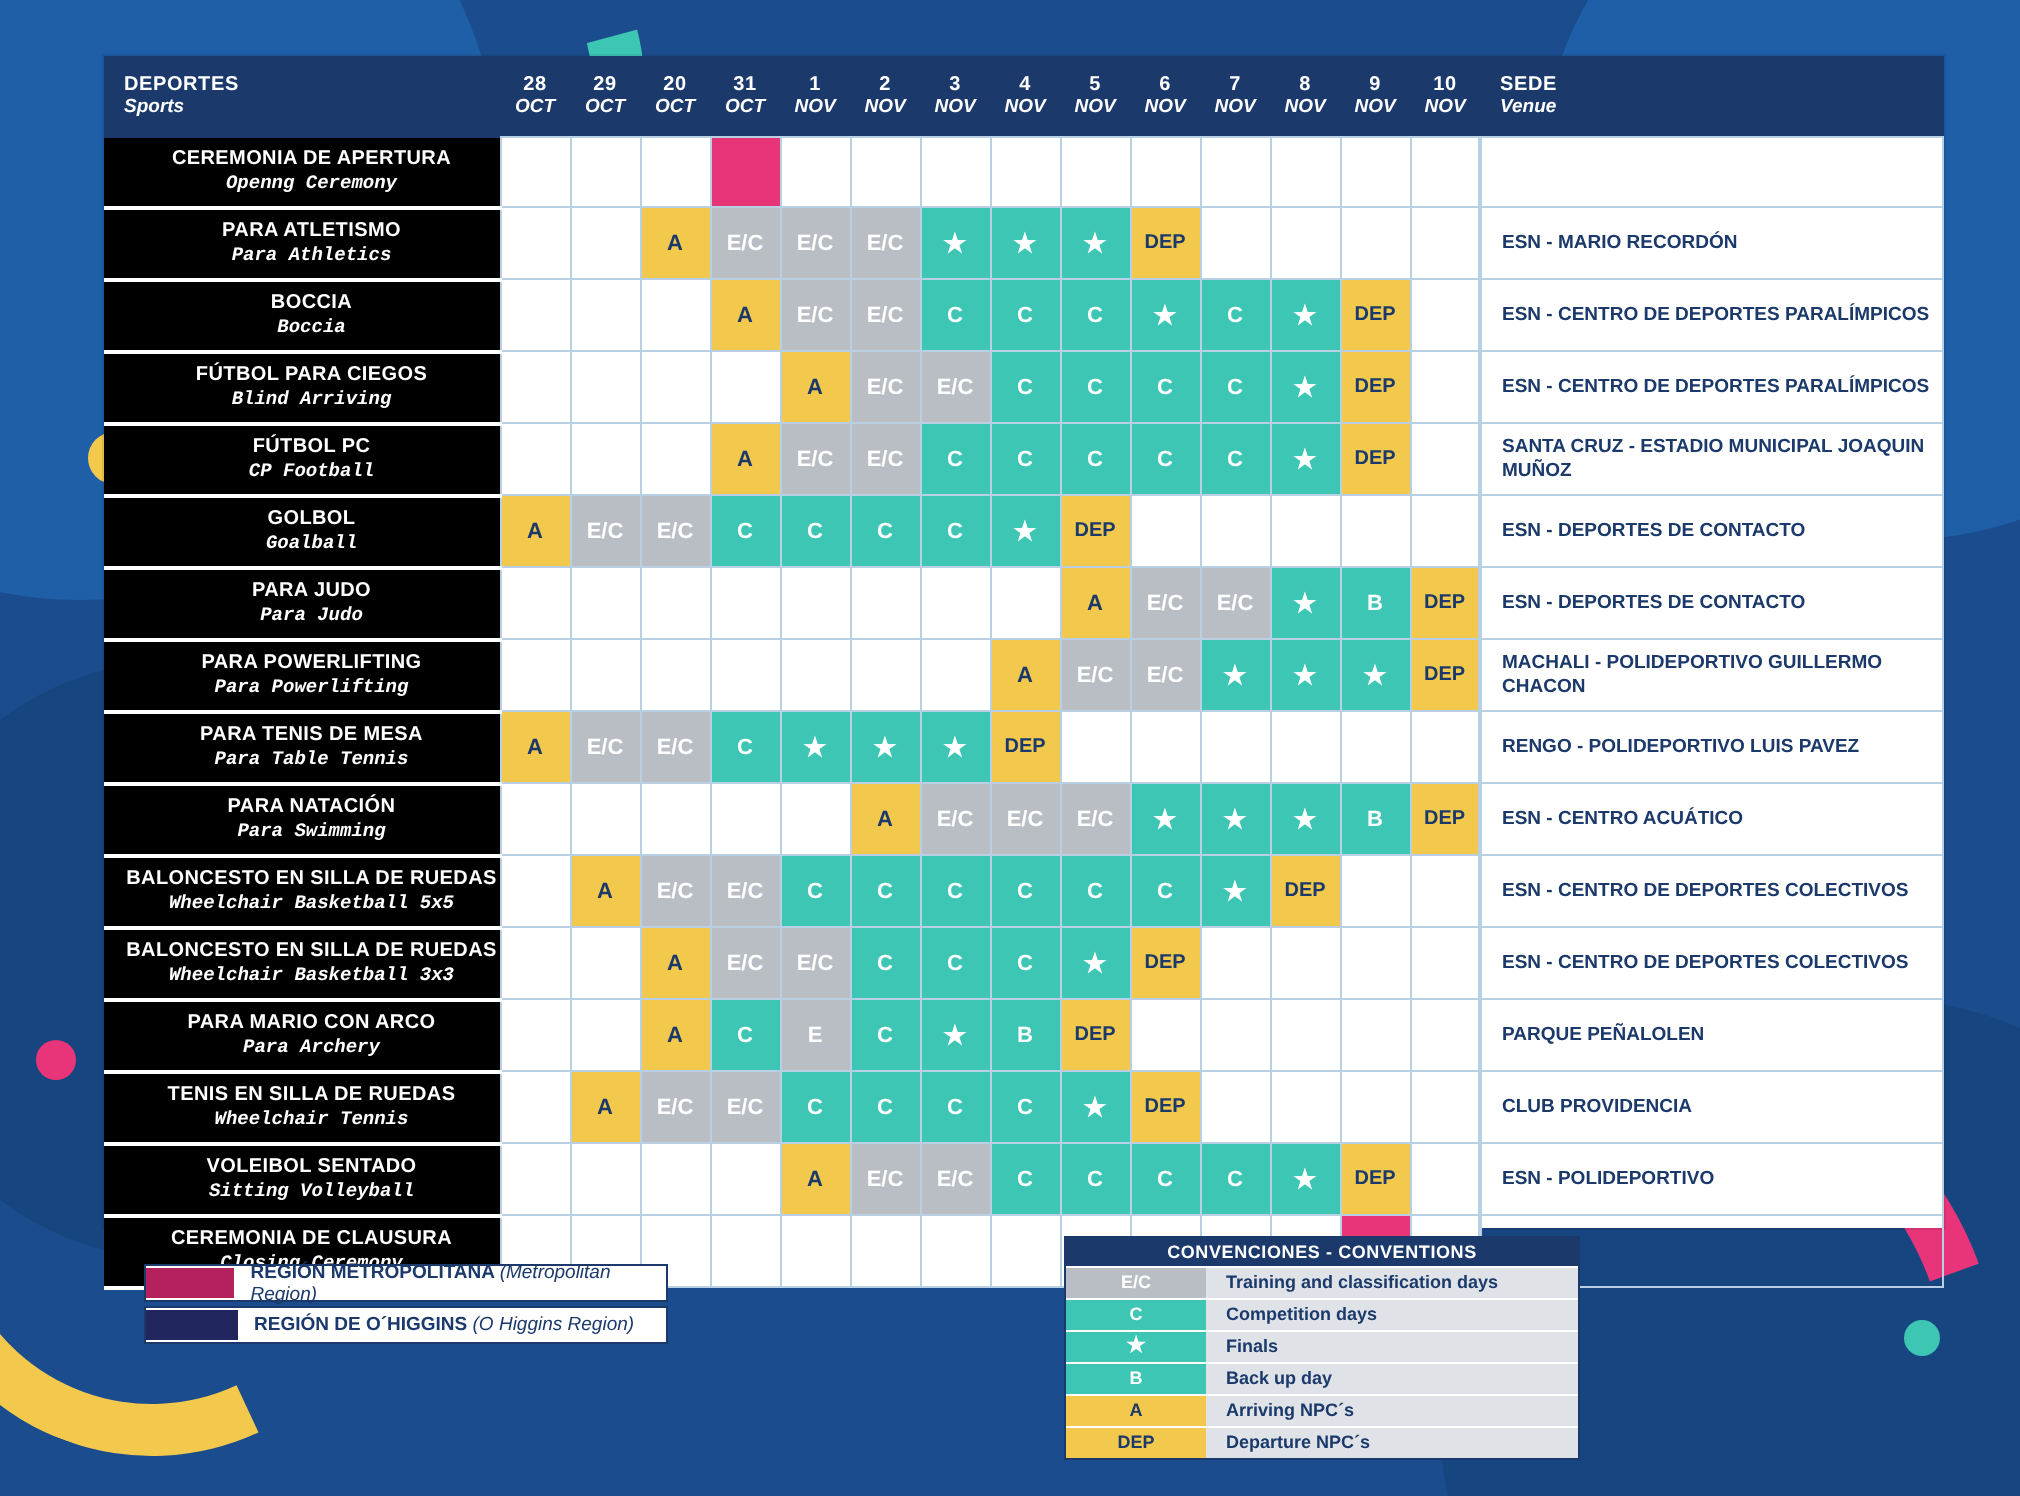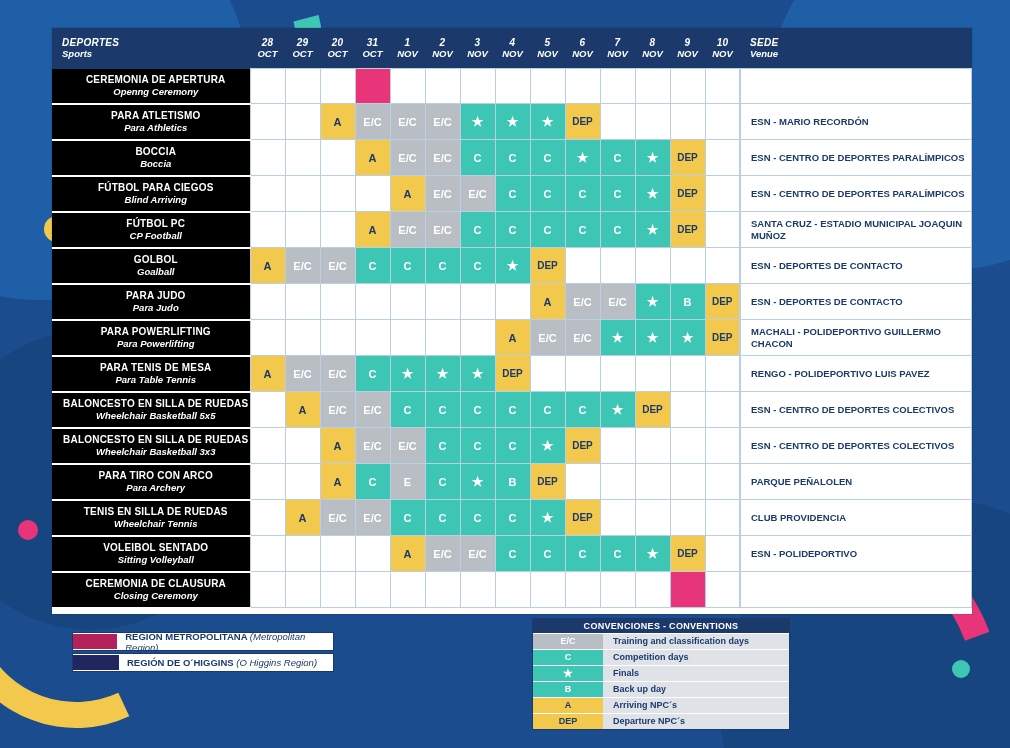--- a/index.html
+++ b/index.html
@@ -28,32 +28,32 @@
   
   .card{
     position:absolute;left:52px;top:28px;width:920px;height:586px;
     background:#ffffff;
     box-shadow:0 0 0 1px rgba(0,0,0,.08);
   }
   table{border-collapse:collapse;width:920px;table-layout:fixed;}
   th,td{padding:0;margin:0;}
 
   .hdr{background:#1b3a6b;color:#fff;height:40px;vertical-align:middle;}
-  .hdr .l1{font-size:10px;font-weight:bold;letter-spacing:.3px;line-height:11px;font-style:italic;}
+  .hdr .l1{font-size:10px;font-weight:bold;letter-spacing:.3px;line-height:11px;}
   .hdr .l2{font-size:9.5px;font-style:italic;line-height:11px;}
   .hdr-sport{text-align:left;padding-left:10px;}
   .hdr-date{text-align:center;}
   .hdr-venue{text-align:left;padding-left:10px;}
 
   .sport{
     height:34px;vertical-align:middle;padding-left:10px;color:#fff;
     border-bottom:2px solid #fff;
   }
   .sport .n1{font-size:10px;font-weight:bold;line-height:11.5px;letter-spacing:.2px;}
-  .sport .n2{font-size:9.5px;font-style:italic;line-height:11.5px;}
+  .sport .n2{font-size:9.5px;font-style:italic;line-height:11.5px;font-family:Liberation Mono, monospace;}
   .pink{background:#000000;}
   .navy{background:#000000;}
 
   .cell{height:34px;text-align:center;vertical-align:middle;border:1px solid #b9cfe3;font-size:11px;font-weight:bold;color:#1b3a6b;}
   .c-ec{background:#b9bec4;color:#fff;}
   .c-c{background:#3ec6b5;color:#fff;}
   .c-f{background:#3ec6b5;color:#fff;font-size:13px;}
   .c-b{background:#3ec6b5;color:#fff;}
   .c-a{background:#f2c94c;color:#1b3a6b;}
   .c-dep{background:#f2c94c;color:#1b3a6b;font-size:10px;}
@@ -356,20 +356,41 @@
           <td class="cell c-empty"></td>
           <td class="cell c-empty"></td>
           <td class="cell c-empty"></td>
           <td class="cell c-empty"></td>
           <td class="cell c-empty"></td>
           <td class="cell c-empty"></td>
           <td class="venue">RENGO - POLIDEPORTIVO LUIS PAVEZ</td>
         </tr>
         <tr>
           <th class="sport pink">
+            <div class="n1">PARA NATACIÓN</div>
+            <div class="n2">Para Swimming</div>
+          </th>
+          <td class="cell c-empty"></td>
+          <td class="cell c-empty"></td>
+          <td class="cell c-empty"></td>
+          <td class="cell c-empty"></td>
+          <td class="cell c-empty"></td>
+          <td class="cell c-a">A</td>
+          <td class="cell c-ec">E/C</td>
+          <td class="cell c-ec">E/C</td>
+          <td class="cell c-ec">E/C</td>
+          <td class="cell c-f">★</td>
+          <td class="cell c-f">★</td>
+          <td class="cell c-f">★</td>
+          <td class="cell c-b">B</td>
+          <td class="cell c-dep">DEP</td>
+          <td class="venue">ESN - CENTRO ACUÁTICO</td>
+        </tr>
+        <tr>
+          <th class="sport pink">
             <div class="n1">BALONCESTO EN SILLA DE RUEDAS</div>
             <div class="n2">Wheelchair Basketball 5x5</div>
           </th>
           <td class="cell c-empty"></td>
           <td class="cell c-a">A</td>
           <td class="cell c-ec">E/C</td>
           <td class="cell c-ec">E/C</td>
           <td class="cell c-c">C</td>
           <td class="cell c-c">C</td>
           <td class="cell c-c">C</td>
@@ -398,21 +419,21 @@
           <td class="cell c-f">★</td>
           <td class="cell c-dep">DEP</td>
           <td class="cell c-empty"></td>
           <td class="cell c-empty"></td>
           <td class="cell c-empty"></td>
           <td class="cell c-empty"></td>
           <td class="venue">ESN - CENTRO DE DEPORTES COLECTIVOS</td>
         </tr>
         <tr>
           <th class="sport pink">
-            <div class="n1">PARA TIRO CON ARCO</div>
+            <div class="n1">PARA MARIO CON ARCO</div>
             <div class="n2">Para Archery</div>
           </th>
           <td class="cell c-empty"></td>
           <td class="cell c-empty"></td>
           <td class="cell c-a">A</td>
           <td class="cell c-c">C</td>
           <td class="cell c-e">E</td>
           <td class="cell c-c">C</td>
           <td class="cell c-f">★</td>
           <td class="cell c-b">B</td>

